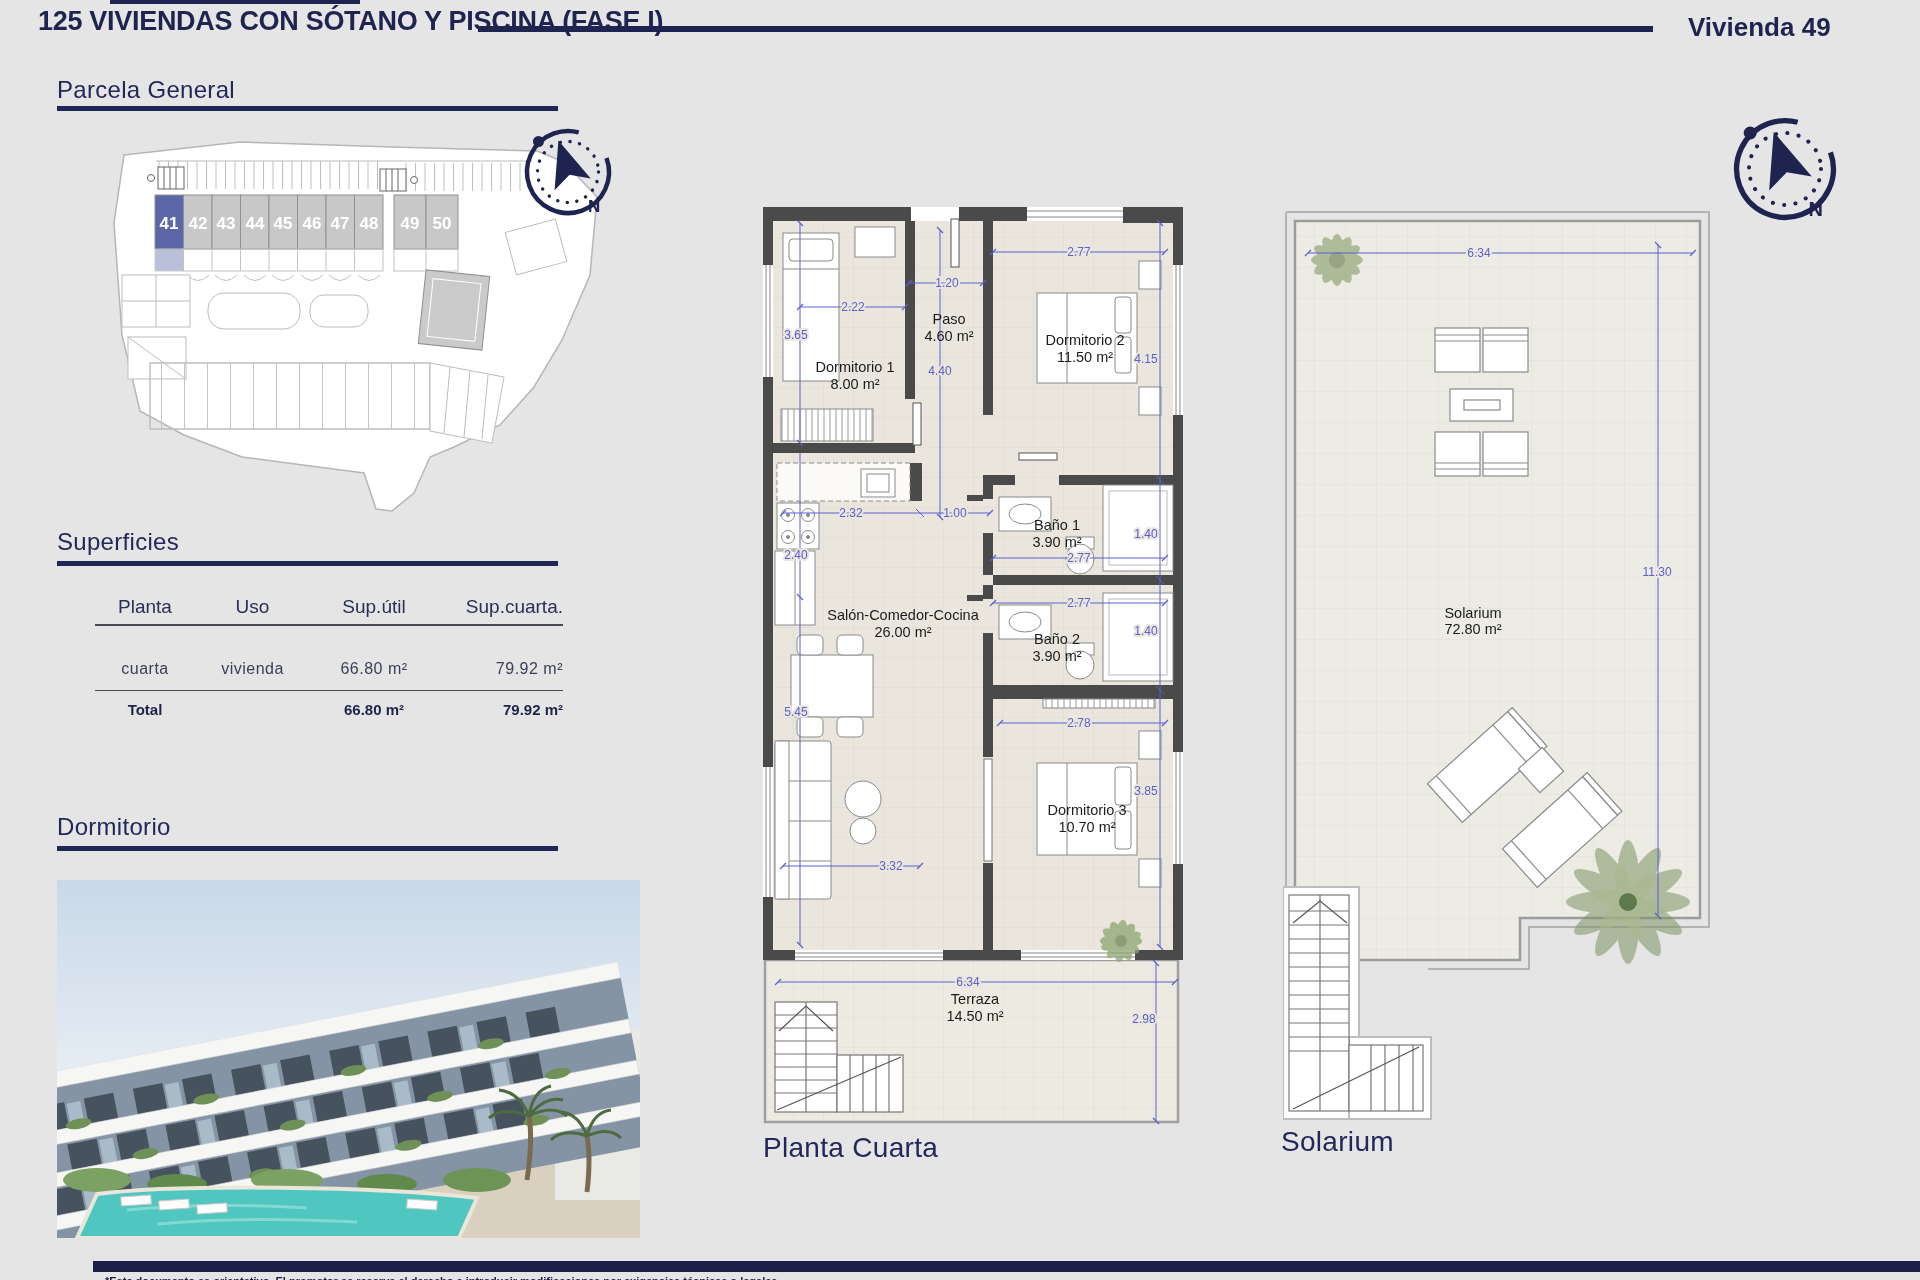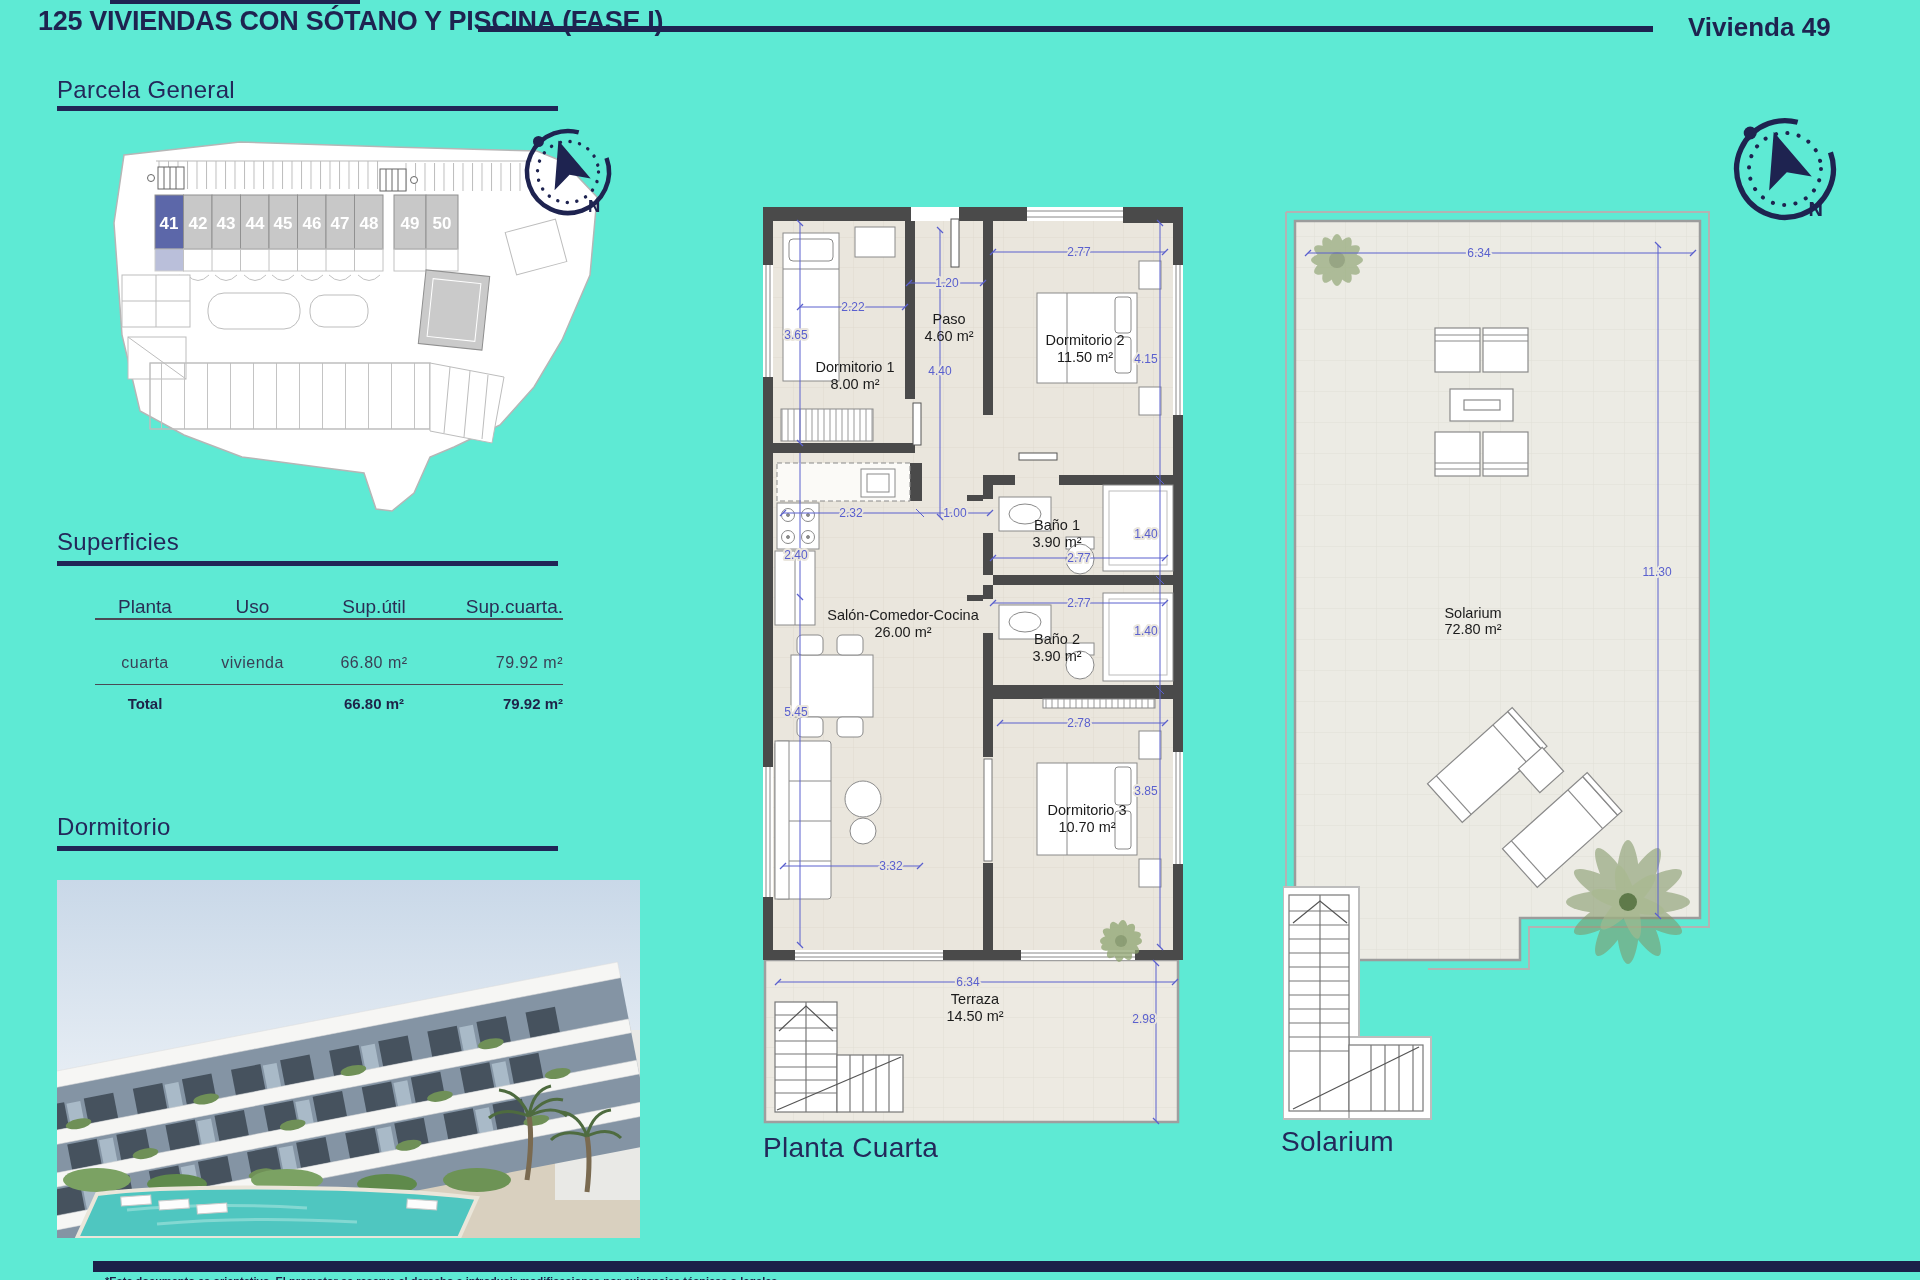--- a/index.html
+++ b/index.html
@@ -1,32 +1,32 @@
 <!DOCTYPE html>
 <html><head>
 <meta charset="utf-8">
 <style>
   html,body{margin:0;padding:0;background:#fff;}
-  .page{position:relative;width:1920px;height:1280px;overflow:hidden;background:#5eead4;
+  .page{position:relative;width:1920px;height:1280px;overflow:hidden;background:#e5e5e5;
         font-family:"Liberation Sans",sans-serif;color:#1e2350;}
   .abs{position:absolute;}
   .doc-title{font-size:27px;font-weight:bold;letter-spacing:-0.3px;color:#1e2350;white-space:nowrap;}
   .unit-title{font-size:26px;font-weight:bold;color:#1e2350;}
   .rule-thick{background:#1e2350;}
   .sec-h{font-size:24px;color:#23285a;letter-spacing:0.3px;}
   .sec-rule{background:#202656;height:5px;width:501px;}
   .caption{font-size:28px;color:#23285a;letter-spacing:0.3px;}
   
   .sup-table{width:468px;font-size:16px;color:#3a3f55;}
   .sup-row{display:grid;grid-template-columns:100px 115px 128px 125px;align-items:end;}
   .sup-row .c1{text-align:center;}
   .sup-row .c2{text-align:center;}
   .sup-row .c3{text-align:center;}
   .sup-row .c4{text-align:right;}
-  .sup-head{font-size:19px;color:#2a2f55;}
+  .sup-head{font-size:19px;color:#2a2f55;padding-bottom:6px;}
   .sup-line{height:1.5px;background:#4a4a55;margin:0;}
   .sup-data{padding:10px 0 12px 0;letter-spacing:0.5px;margin-top:24px;}
   .sup-total{font-size:15px;font-weight:bold;color:#1e2348;padding-top:10px;}
   .footer-bar{background:#1b2049;}
   .disclaimer{font-size:11px;font-weight:bold;color:#1b2049;white-space:nowrap;line-height:14px;}
   
   svg text{font-family:"Liberation Sans",sans-serif;}
   .rlabel{font-size:14.5px;fill:#1b1b1b;text-anchor:middle;}
   .dim{font-size:12px;fill:#5a60ce;text-anchor:middle;paint-order:stroke;stroke:#eae6dd;stroke-width:4px;stroke-linejoin:round;}
   .dimS{font-size:12px;fill:#5a60ce;text-anchor:middle;paint-order:stroke;stroke:#ecebe4;stroke-width:4px;stroke-linejoin:round;}

